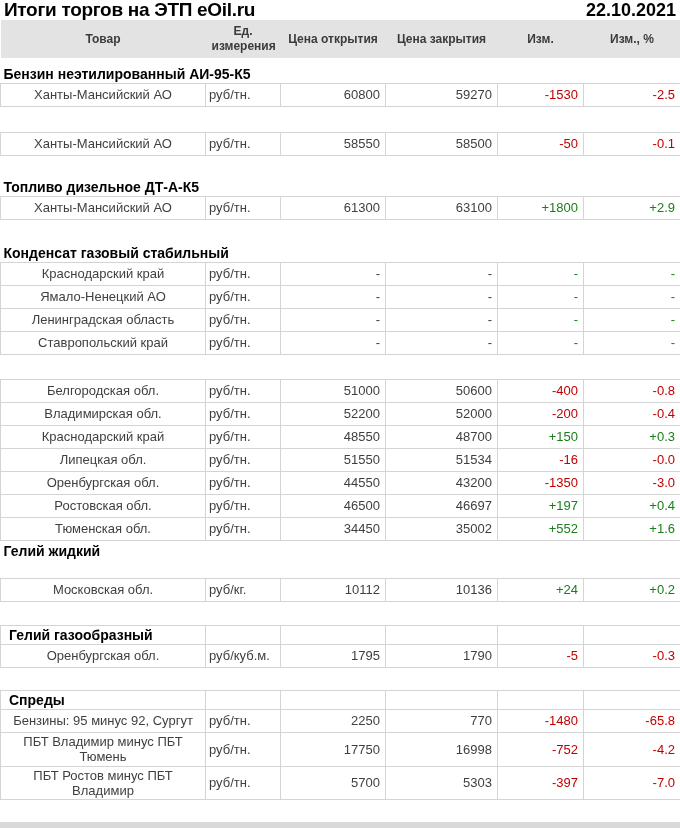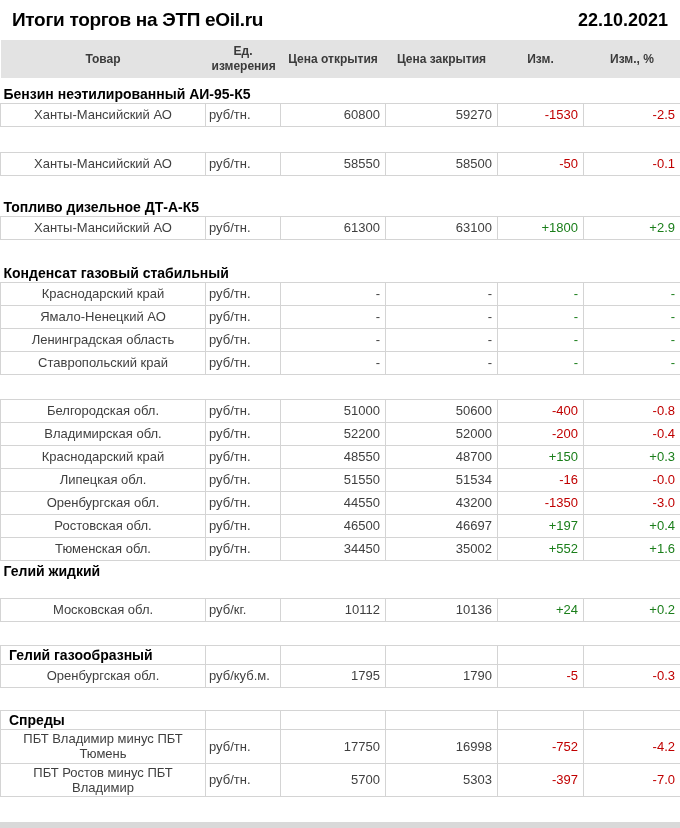--- a/index.html
+++ b/index.html
@@ -5,22 +5,22 @@
   :root{
     --pos:#1a7e1a; --neg:#c00000; --neutral:#3f3f3f;
     --border:#d4d4d4; --hdrbg:#e3e3e3; --strip:#d9d9d9;
   }
   html,body{margin:0;padding:0;background:#fff;}
   .page{
     width:680px;height:828px;overflow:hidden;background:#fff;position:relative;
     font-family:"Liberation Sans","DejaVu Sans",sans-serif;
   }
   .titlebar{
-    height:40px;display:flex;justify-content:space-between;align-items:center;
-    padding:0 12px;box-sizing:border-box;
+    height:20px;display:flex;justify-content:space-between;align-items:center;
+    padding:0 4px;box-sizing:border-box;
   }
   .rtitle{font-size:19px;font-weight:bold;color:#000;letter-spacing:-0.3px;white-space:nowrap;}
   .rdate{font-size:18px;font-weight:bold;color:#000;white-space:nowrap;margin-left:13px;}
   table.results{width:680px;border-collapse:collapse;table-layout:fixed;}
   col.c-prod{width:205px;} col.c-unit{width:75px;} col.c-open{width:105px;}
   col.c-close{width:112px;} col.c-chg{width:86px;} col.c-chgp{width:97px;}
   thead th{
     background:var(--hdrbg);color:#3b3b3b;font-size:12px;font-weight:bold;
     height:38px;text-align:center;vertical-align:middle;line-height:1.25;
     padding:0 6px;box-sizing:border-box;
@@ -248,20 +248,28 @@
         </tr>
         <tr class="sect-b">
           <td class="stitle">Спреды</td>
           <td></td>
           <td></td>
           <td></td>
           <td></td>
           <td></td>
         </tr>
         <tr class="data">
+          <td class="prod">Бензины: 95 минус 92, Сургут</td>
+          <td class="unit">руб/тн.</td>
+          <td class="num">2250</td>
+          <td class="num">770</td>
+          <td class="num neg">-1480</td>
+          <td class="num neg">-65.8</td>
+        </tr>
+        <tr class="data">
           <td class="prod">ПБТ Владимир минус ПБТ Тюмень</td>
           <td class="unit">руб/тн.</td>
           <td class="num">17750</td>
           <td class="num">16998</td>
           <td class="num neg">-752</td>
           <td class="num neg">-4.2</td>
         </tr>
         <tr class="data">
           <td class="prod">ПБТ Ростов минус ПБТ Владимир</td>
           <td class="unit">руб/тн.</td>

